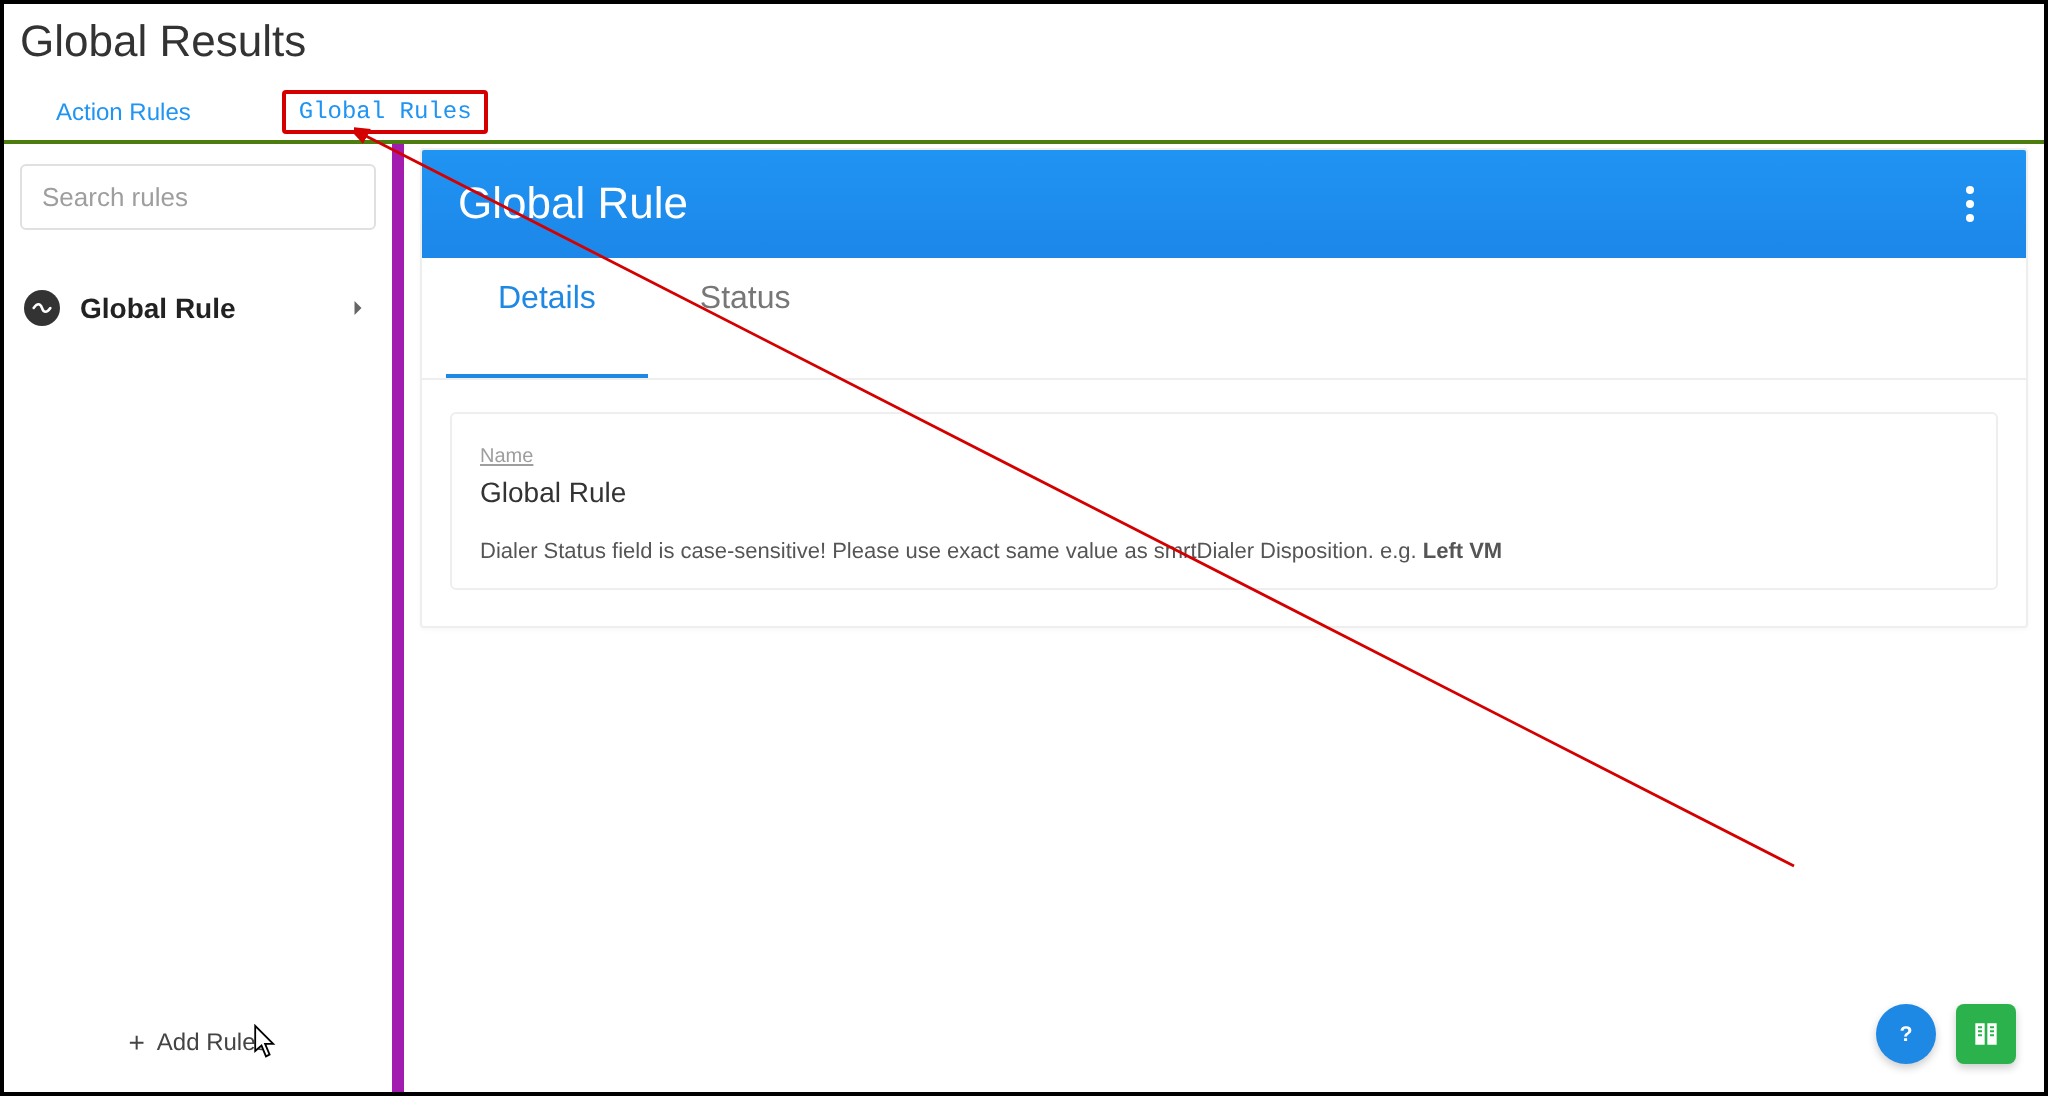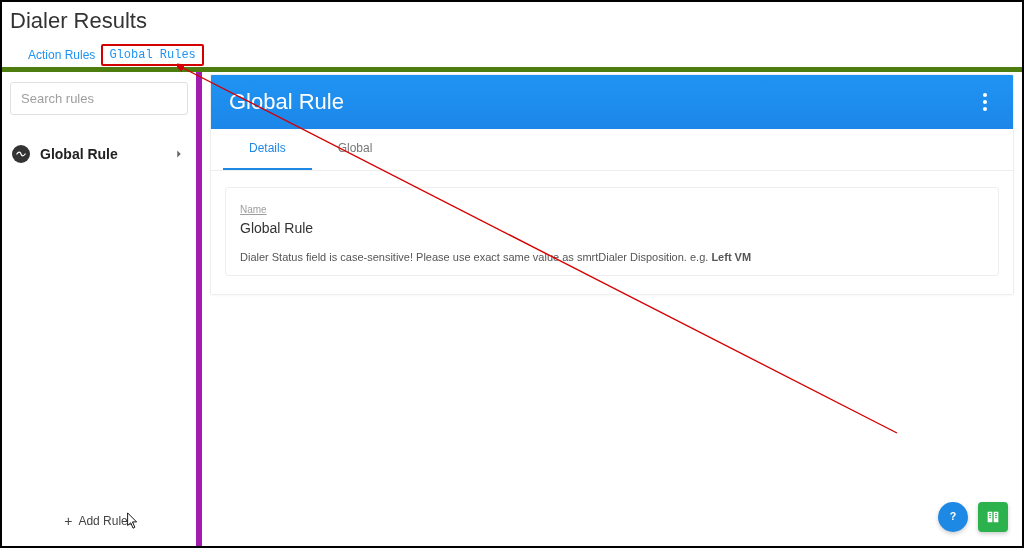--- a/index.html
+++ b/index.html
@@ -1,20 +1,20 @@
 <!DOCTYPE html>
 <html><head>
 <meta charset="utf-8">
 <style>
   * { box-sizing: border-box; margin: 0; padding: 0; font-family: "Segoe UI", Arial, sans-serif; }
   html, body { width: 100%; height: 100%; }
   body { width: 1024px; height: 548px; background: #fff; position: relative; border:2px solid #000;}
   .page { width: 100%; height: 100%; display: flex; flex-direction: column; }
   .page-title { font-size: 22px; font-weight: 300; color: #333; padding: 6px 10px 8px 8px;}
-  .tabs-row { display:flex; padding: 0 0 0 20px; border-bottom:5px solid #4d7c0f; height:30px; align-items:center;}
+  .tabs-row { display:flex; gap:40px; padding: 0 0 0 20px; border-bottom:2px solid #4d7c0f; height:30px; align-items:center;}
   .tab-link { font-size: 12px; color:#2094f3; cursor:pointer; padding:4px 6px;}
   .tab-link.highlighted { border:2px solid #d40000; border-radius:2px; padding:2px 6px;font-family:Liberation Mono, monospace;}
   .content-row { flex:1; display:flex; min-height:0;}
   .sidebar { width:200px; border-right:6px solid #a21caf; display:flex; flex-direction:column; padding:10px 8px 8px 8px;}
   .search-box { border:1px solid #e0e0e0; border-radius:3px; padding:8px 10px; font-size:13px; color:#888; background:#fff;}
   .search-box input { border:none; outline:none; width:100%; font-size:13px; color:#333;}
   .search-box input::placeholder{color:#9e9e9e;}
   .rule-item { display:flex; align-items:center; margin-top:26px; padding:4px 2px; cursor:pointer;}
   .rule-item .status-dot { width:18px;height:18px;border-radius:50%; background:#333; display:flex;align-items:center;justify-content:center; margin-right:10px;}
   .rule-item .status-dot svg{width:10px;height:10px;fill:#fff;}
@@ -23,21 +23,21 @@
   .sidebar-spacer{flex:1;}
   .add-rules{ display:flex; align-items:center; justify-content:center; gap:6px; font-size:12px; color:#444; cursor:pointer; padding:6px 0 10px 0;}
   .add-rules .plus{font-size:14px; line-height:1;}
   .main { flex:1; padding:2px 8px 8px 8px; min-width:0;}
   .panel { border:1px solid #eee; border-radius:2px; overflow:hidden; box-shadow:0 1px 2px rgba(0,0,0,0.03);}
   .panel-header{ background:#1e90ff; background:linear-gradient(#2094f3,#1c87e8); color:#fff; display:flex; align-items:center; padding:14px 18px;}
   .panel-header h2{ font-weight:300; font-size:22px; flex:1;}
   .kebab{ width:20px;height:20px; display:flex; flex-direction:column; align-items:center; justify-content:center; gap:3px; cursor:pointer;}
   .kebab span{ width:4px;height:4px;border-radius:50%; background:#fff;}
   .sub-tabs{ display:flex; border-bottom:1px solid #eee; padding:0 12px;}
-  .sub-tab{ font-size:12px; color:#777; padding:12px 26px 13px 26px; cursor:pointer; border-bottom:2px solid transparent;text-align:right;}
+  .sub-tab{ font-size:16px; color:#777; padding:12px 26px 28px 26px; cursor:pointer; border-bottom:2px solid transparent;text-align:right;}
   .sub-tab.active{ color:#1e88e5; border-bottom-color:#1e88e5;}
   .panel-body{ padding:16px 14px 18px 14px; background:#fff;}
   .form-card{ border:1px solid #eee; border-radius:3px; padding:10px 14px 12px 14px; }
   .field{ margin:6px 0 14px 0;}
   .field-label{ font-size:10px; color:#9e9e9e; margin-bottom:4px; display:block;text-decoration:underline;}
   .field-value{ font-size:14px; color:#333; outline:none; border:none; width:100%; background:transparent;}
   .field + .field{ border-top:1px solid #f2f2f2; padding-top:10px;}
   .hint{ font-size:11px; color:#555; margin-top:10px;}
   .hint b{font-weight:700;}
   
@@ -47,21 +47,21 @@
   .fab.docs{ background:#2bb24c; border-radius:4px;}
   .fab svg{width:16px;height:16px;fill:#fff;}
   .cursor-img{ position:absolute; left:124px; bottom:16px; width:14px;height:18px;}
   
   .arrow-svg{ position:absolute; left:175px; top:61px; width:730px; height:378px; pointer-events:none; }
 </style>
 </head>
 <body>
 
 <div class="page">
-  <div class="page-title">Dialer Results</div>
+  <div class="page-title">Global Results</div>
 
   <div class="tabs-row">
     <div class="tab-link">Action Rules</div>
     <div class="tab-link highlighted">Global Rules</div>
   </div>
 
   <div class="content-row">
     <div class="sidebar">
       <div class="search-box">
         <input type="text" placeholder="Search rules" style="">
@@ -93,21 +93,21 @@
           <h2>Global Rule</h2>
           <div class="kebab">
             <span></span>
               <span></span>
               <span></span>
           </div>
         </div>
 
         <div class="sub-tabs">
           <div class="sub-tab active">Details</div>
-          <div class="sub-tab">Global</div>
+          <div class="sub-tab">Status</div>
         </div>
 
         <div class="panel-body">
           <div class="form-card">
             <div class="field">
               <span class="field-label">Name</span>
               <input class="field-value" value="Global Rule" style="">
             </div>
             <div class="hint">
               <span>Dialer Status field is case-sensitive! Please use exact same value as smrtDialer Disposition. e.g. </span>

